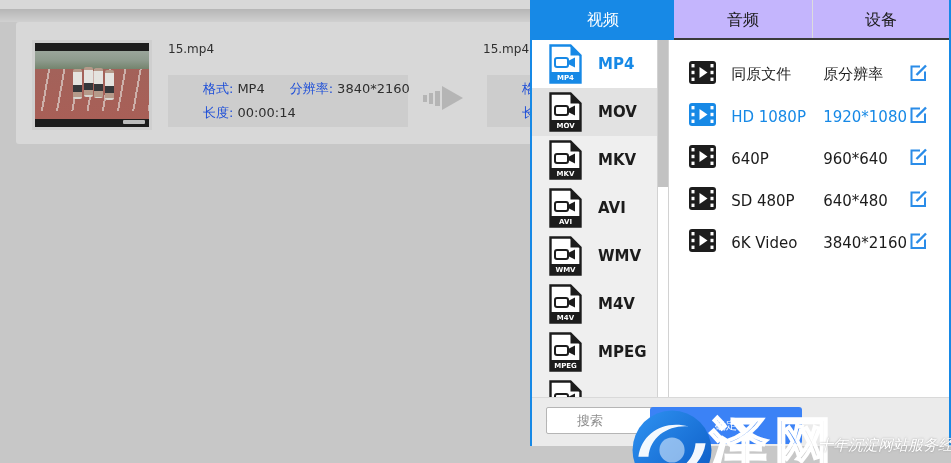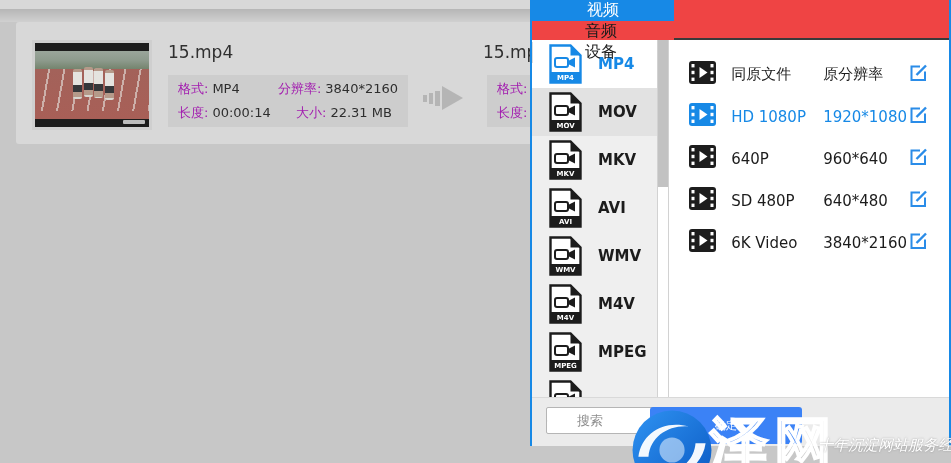--- a/index.html
+++ b/index.html
@@ -19,33 +19,33 @@
                  background:#cfcfcf; padding:3px; }
   .thumb       { position:relative; width:114px; height:84px; background:#1c1c1c; overflow:hidden; }
   .thumb-photo { position:absolute; left:0; top:8px; width:114px; height:68px;
                  background:linear-gradient(180deg,#9aa59b 0%,#8d9a8c 14%,#75856f 26%,#a3625a 27%,#a85f57 100%); }
   .thumb-track { position:absolute; left:0; top:26px; width:114px; height:42px;
                  background:repeating-linear-gradient(100deg,rgba(220,220,215,0) 0 13px,rgba(230,228,224,.6) 13px 15px); }
   .figure      { position:absolute; width:9px; height:30px; border-radius:2px;
                  background:linear-gradient(#b59a8a 0 9%, #e4e3df 9% 52%, #35373a 52% 76%, #b59a8a 76% 95%, #d8d6d0 95%); }
   .thumb-wm    { position:absolute; right:4px; bottom:3px; width:22px; height:4px;
                  background:rgba(255,255,255,.7); border-radius:1px; }
-  .file-title  { position:absolute; top:20px; font-size:17px; color:#2f2f2f; }
+  .file-title  { position:absolute; top:20px; font-size:12px; color:#2f2f2f; }
   .info-box    { position:absolute; top:53px; width:240px; height:52px; background:#cdcdcd;
                  font-size:13px; padding:2px 10px; }
   .info-row    { display:flex; line-height:24px; white-space:nowrap; }
   .pair1       { width:118px; }
-  .ilabel      { color:#a21caf; margin-right:4px; }
+  .ilabel      { color:#1d4ed8; margin-right:4px;margin-left:25px; }
   .ivalue      { color:#2e2e2e; }
   .flow-arrow  { position:absolute; left:407px; top:62px; }
   
   .panel { position:absolute; left:530px; top:0; width:421px; height:446px;
            background:#fff; border-left:2px solid #1789e6; border-right:2px solid #1789e6;
            border-bottom:2px solid #1789e6; z-index:5; }
-  .tabbar { position:relative; display:flex; height:40px; background:#ef4444;flex-direction:column; }
+  .tabbar { position:relative; display:flex; height:40px; background:#c4b5fd; }
   .tabbar::after { content:""; position:absolute; left:142px; right:0; bottom:0; height:2px;
                    background:#3a3a3a; }
   .tab { display:flex; align-items:center; justify-content:center; font-size:16px;
          color:#1c1c1c; cursor:pointer; }
   .tab-video  { width:142px; background:#1789e6; color:#fff; }
   .tab-audio  { width:138px; }
   .tab-device { width:137px; border-left:1px solid #dcdcdc; }
   .panel-body { display:flex; height:357px; }
   
   .fmt-list { width:136px; background:#efefef; overflow:hidden; }
@@ -106,21 +106,20 @@
 
   <div class="file-title" style="left:152px;">15.mp4</div>
 
   <div class="info-box" style="left:152px;">
     <div class="info-row">
       <span class="pair1"><span class="ilabel">格式:</span><span class="ivalue">MP4</span></span>
       <span><span class="ilabel">分辨率:</span><span class="ivalue">3840*2160</span></span>
     </div>
     <div class="info-row">
       <span class="pair1"><span class="ilabel">长度:</span><span class="ivalue">00:00:14</span></span>
-      <span><span class="ilabel">大小:</span><span class="ivalue">22.31 MB</span></span>
     </div>
   </div>
 
   <div class="flow-arrow">
     <svg width="42" height="28" viewBox="0 0 42 28">
       <rect x="0" y="11" width="4" height="7" fill="#b5b5b5"></rect>
       <rect x="6" y="9" width="4" height="11" fill="#b5b5b5"></rect>
       <rect x="12" y="7" width="5" height="15" fill="#b5b5b5"></rect>
       <polygon points="19,2 40,14 19,26" fill="#b5b5b5"></polygon>
     </svg>

